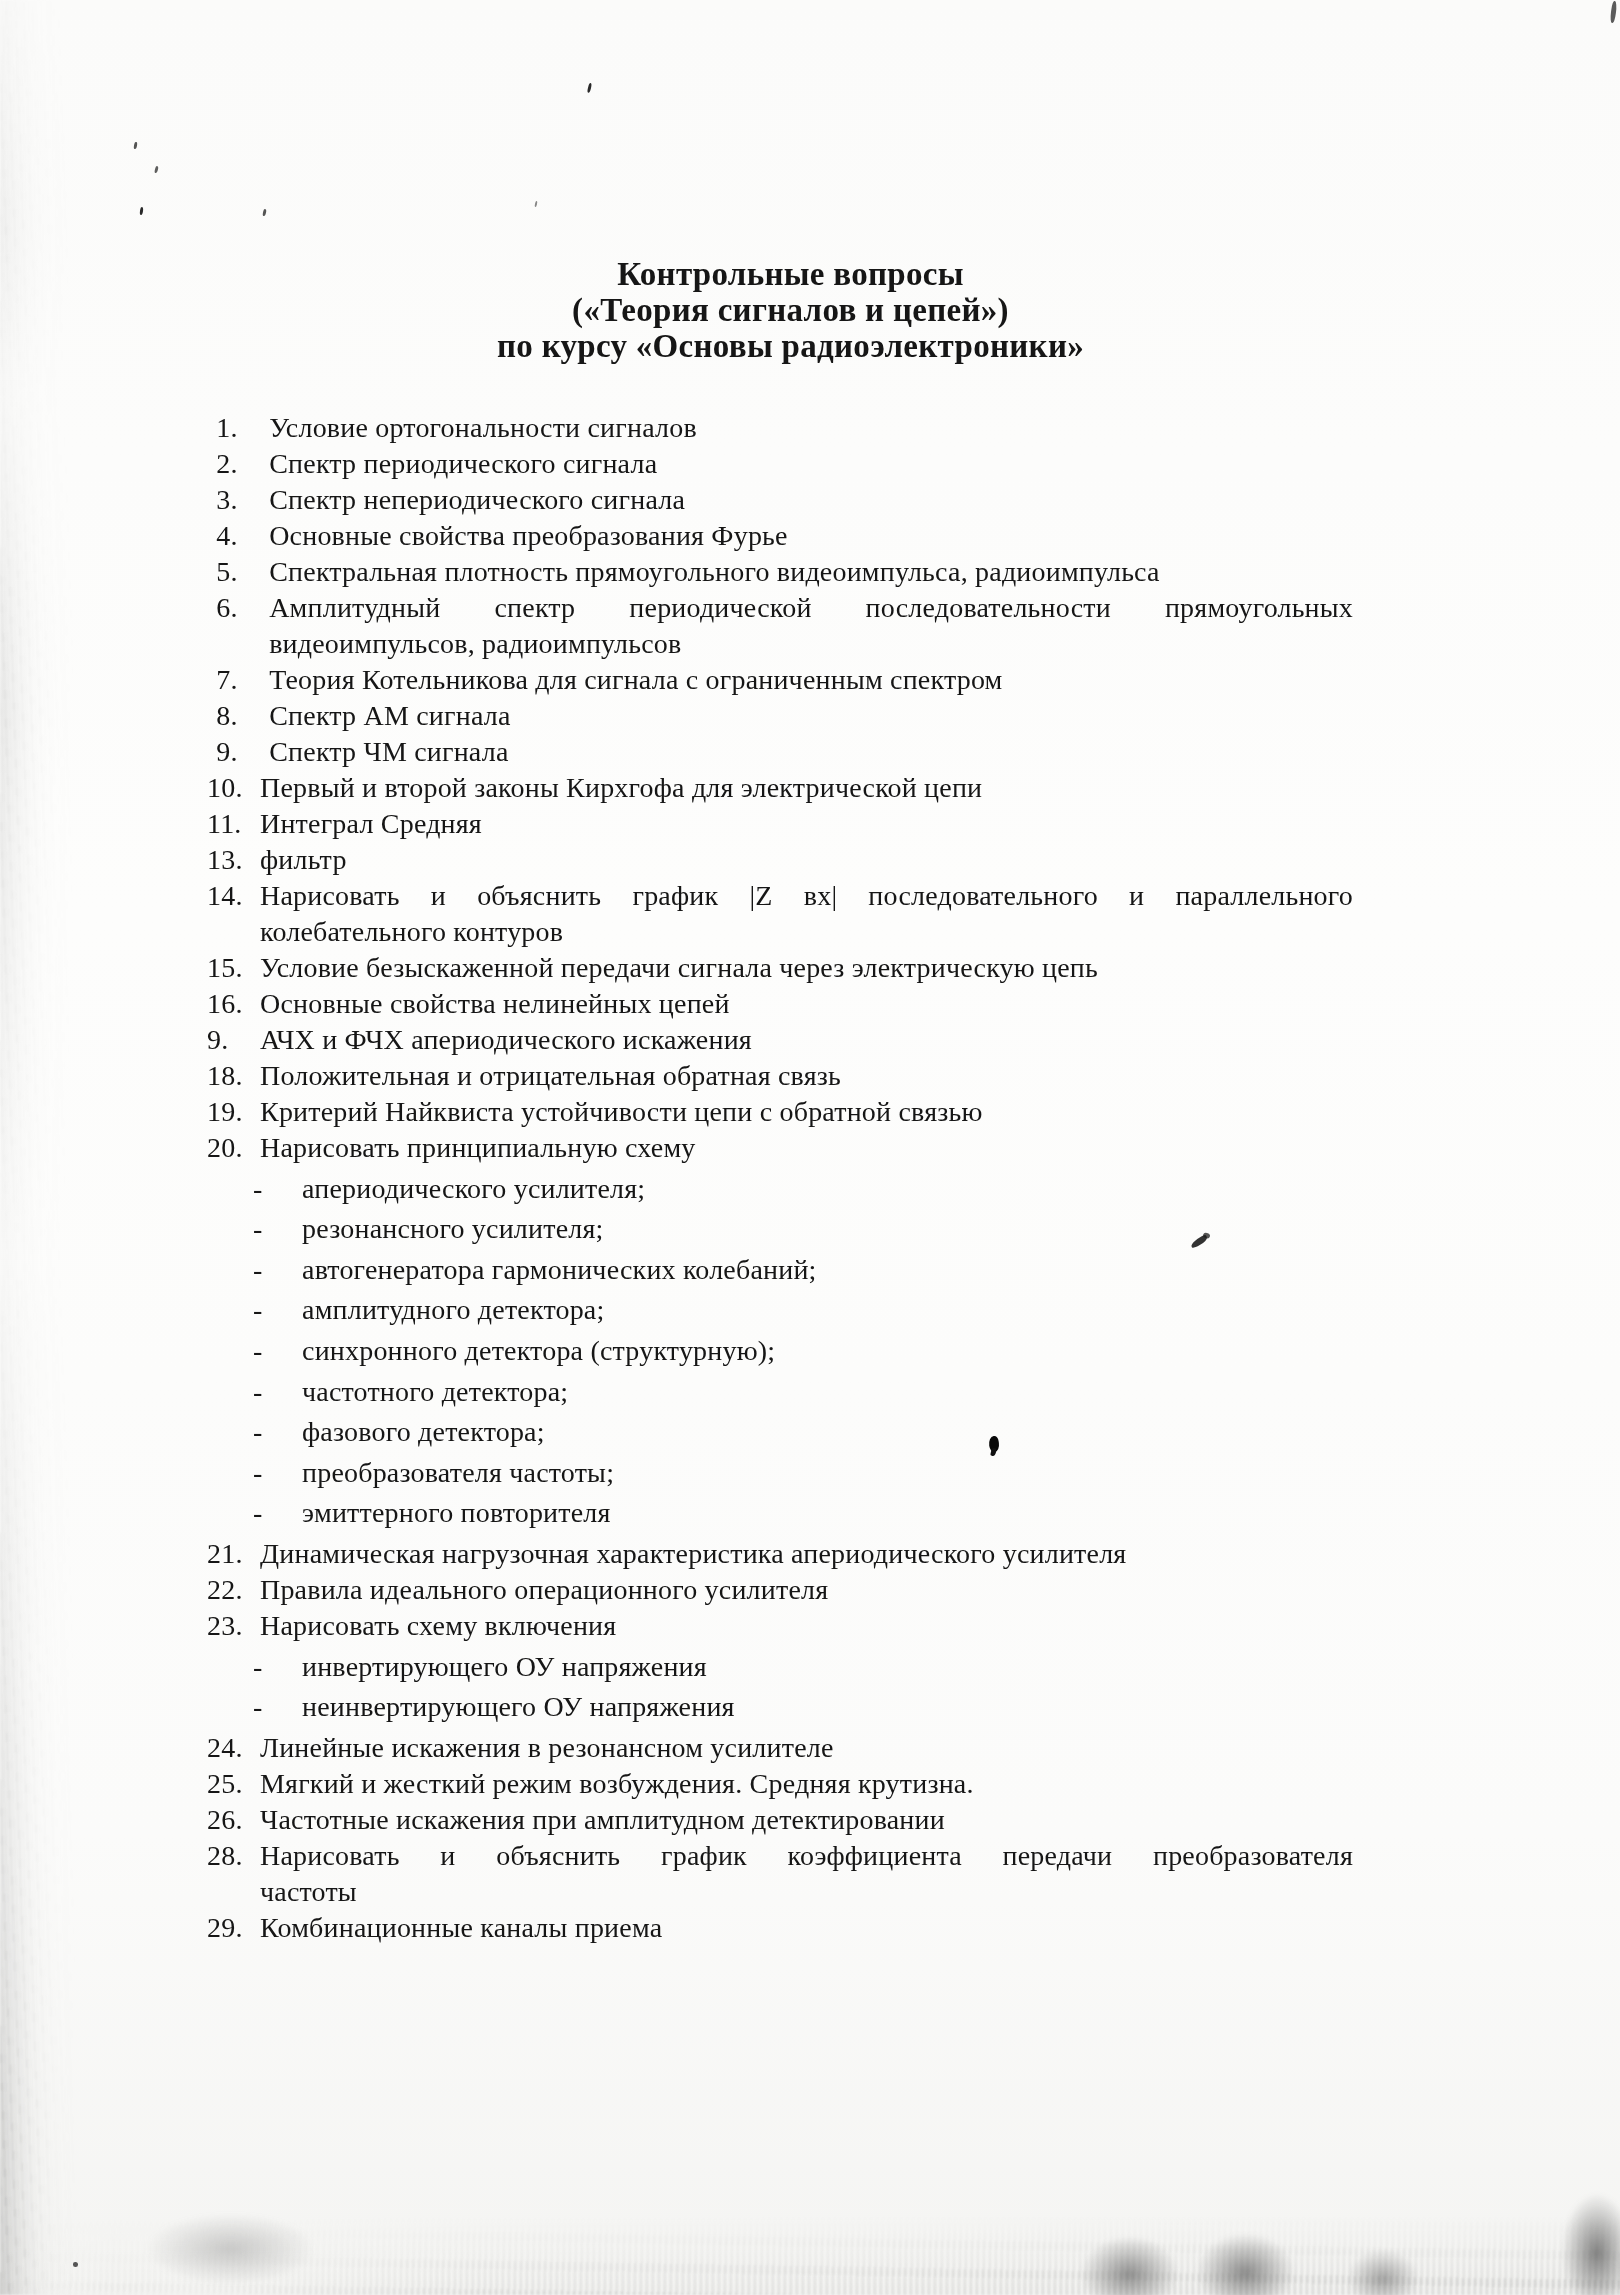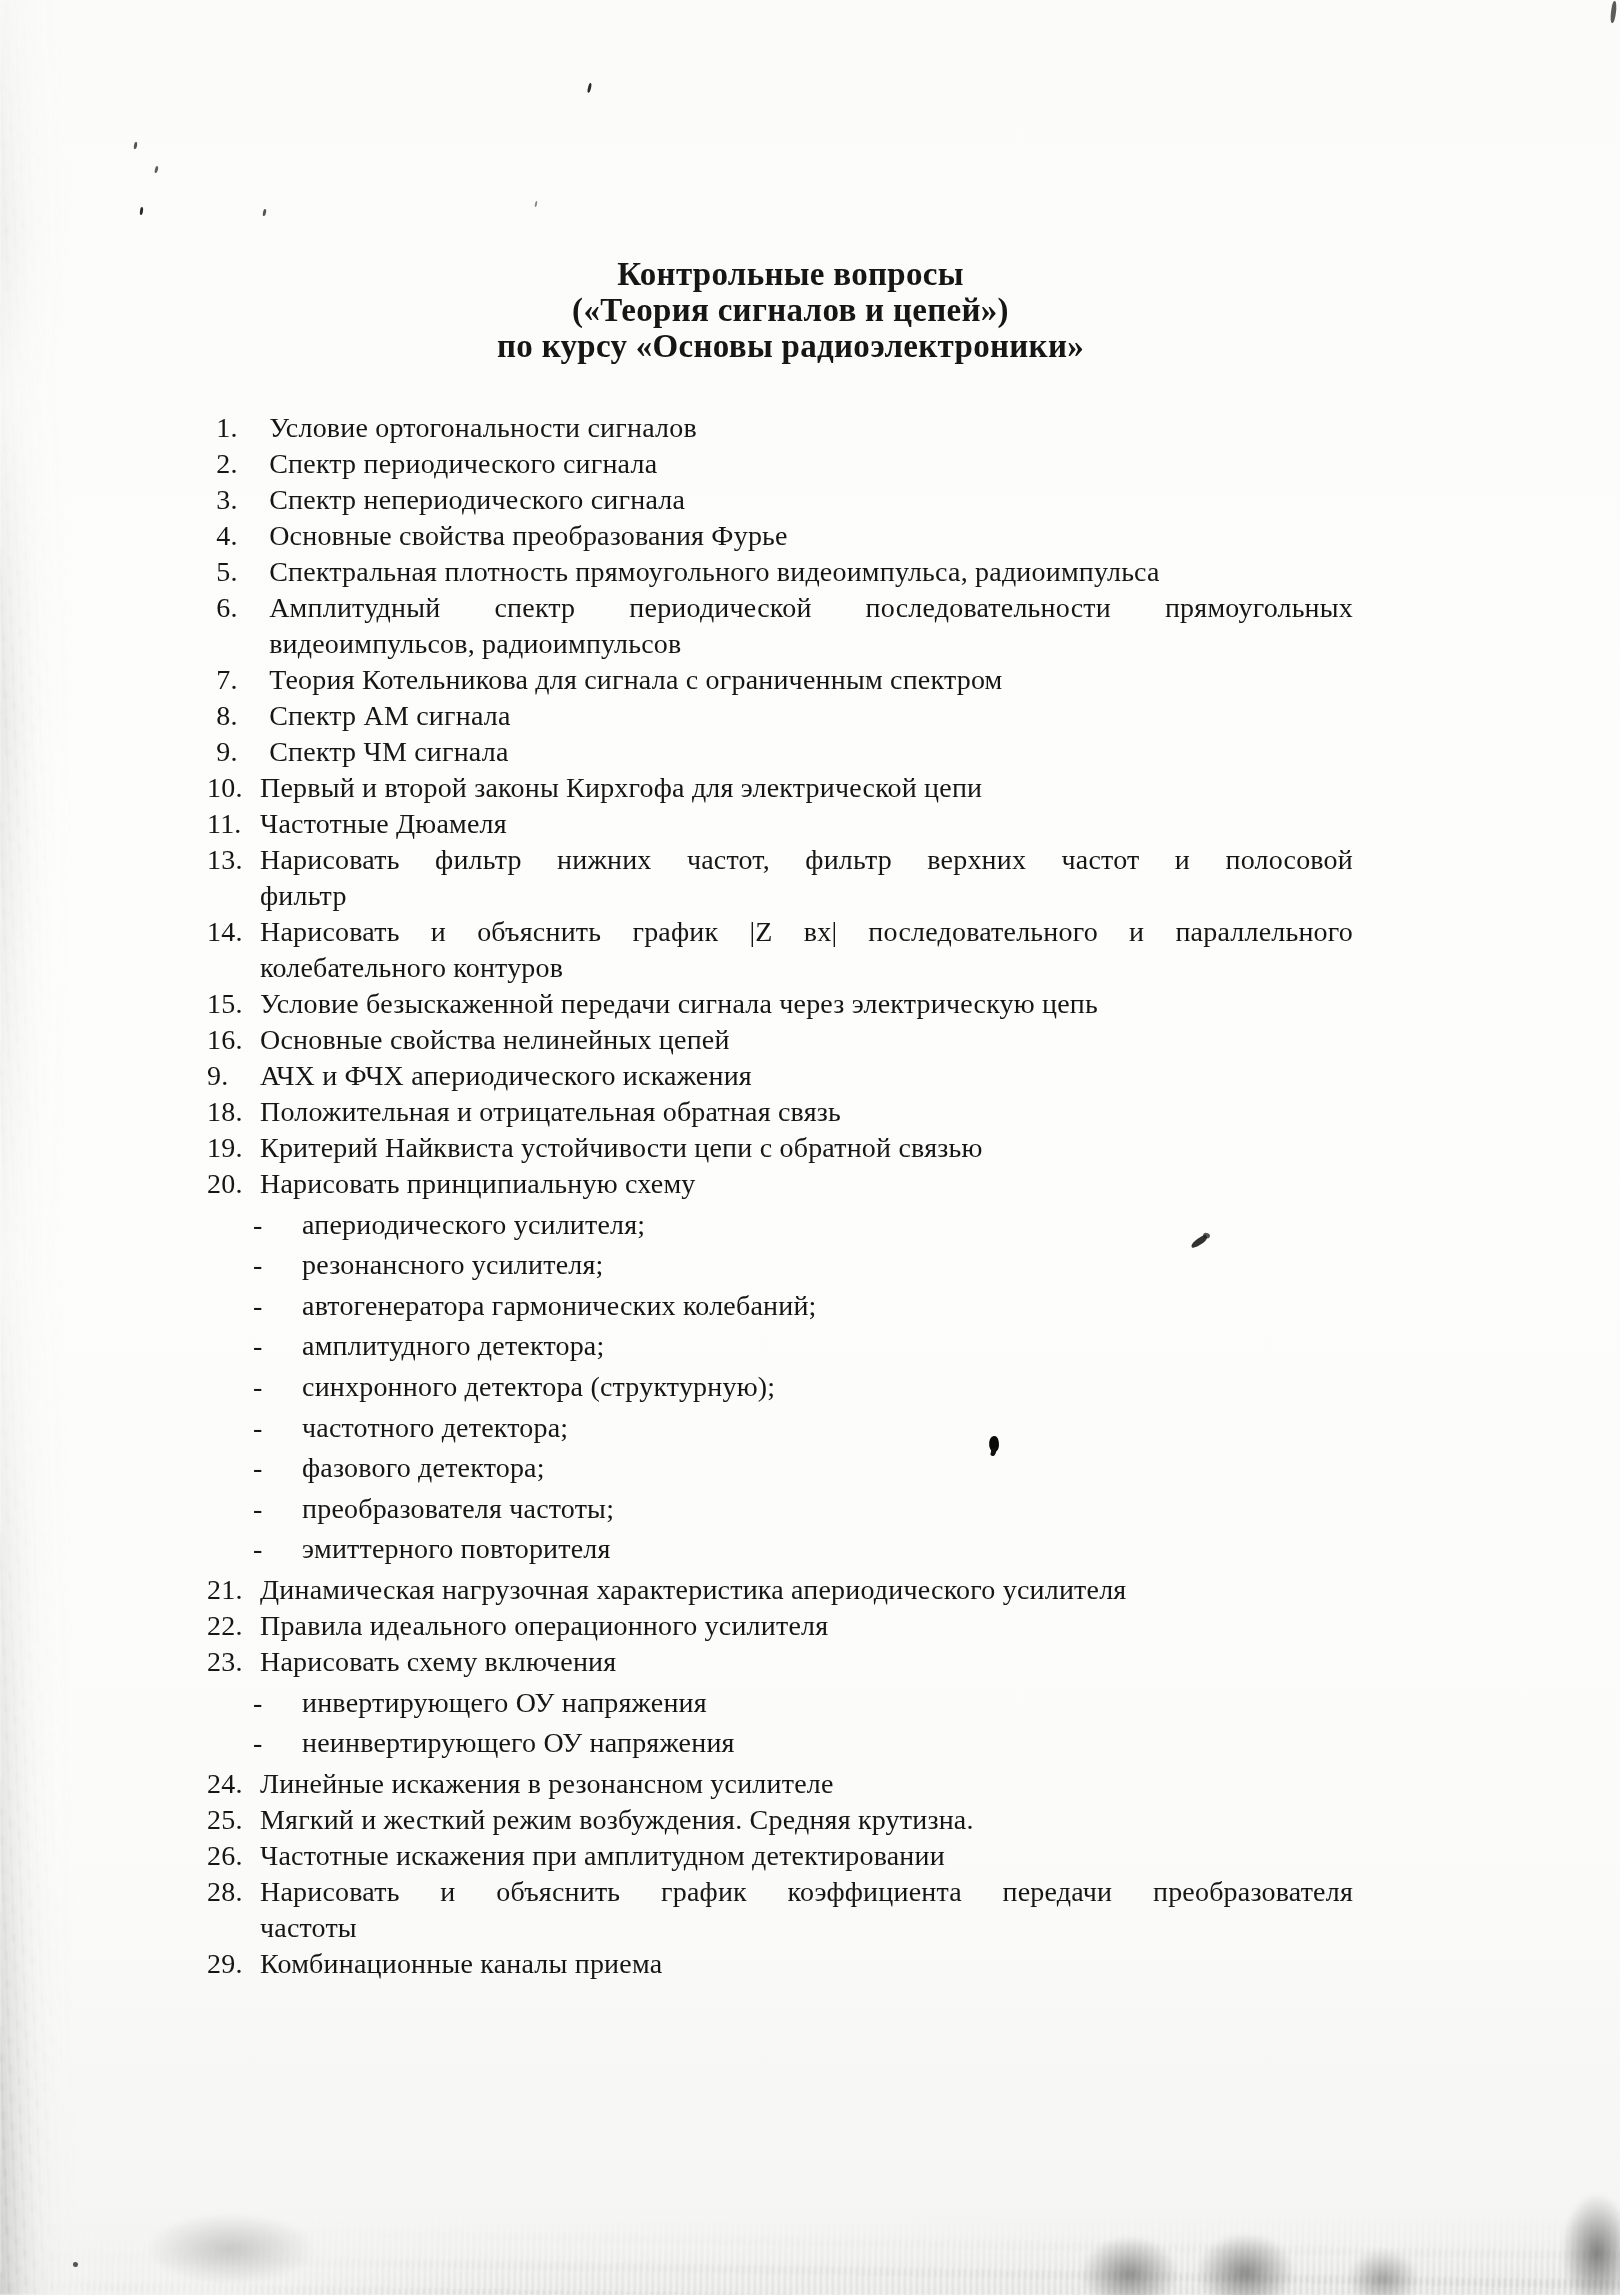--- a/index.html
+++ b/index.html
@@ -149,26 +149,25 @@
       <div class="row item">
         <span class="marker" style="padding-left: 9.2px;">9.</span>
         <span class="txt">Спектр ЧМ сигнала</span>
       </div>
       <div class="row item">
         <span class="marker">10.</span>
         <span class="txt">Первый и второй законы Кирхгофа для электрической цепи</span>
       </div>
       <div class="row item">
         <span class="marker">11.</span>
-        <span class="txt">Частотные Дюамеля</span>
+        <span class="txt">Интеграл Средняя</span>
       </div>
       <div class="row item">
         <span class="marker">13.</span>
         <span class="txt">
-          <div class="stretch">Нарисовать фильтр нижних частот, фильтр верхних частот и полосовой</div>
           <div>фильтр</div>
         </span>
       </div>
       <div class="row item">
         <span class="marker">14.</span>
         <span class="txt">
           <div class="stretch">Нарисовать и объяснить график |Z вх| последовательного и параллельного</div>
           <div>колебательного контуров</div>
         </span>
       </div>

